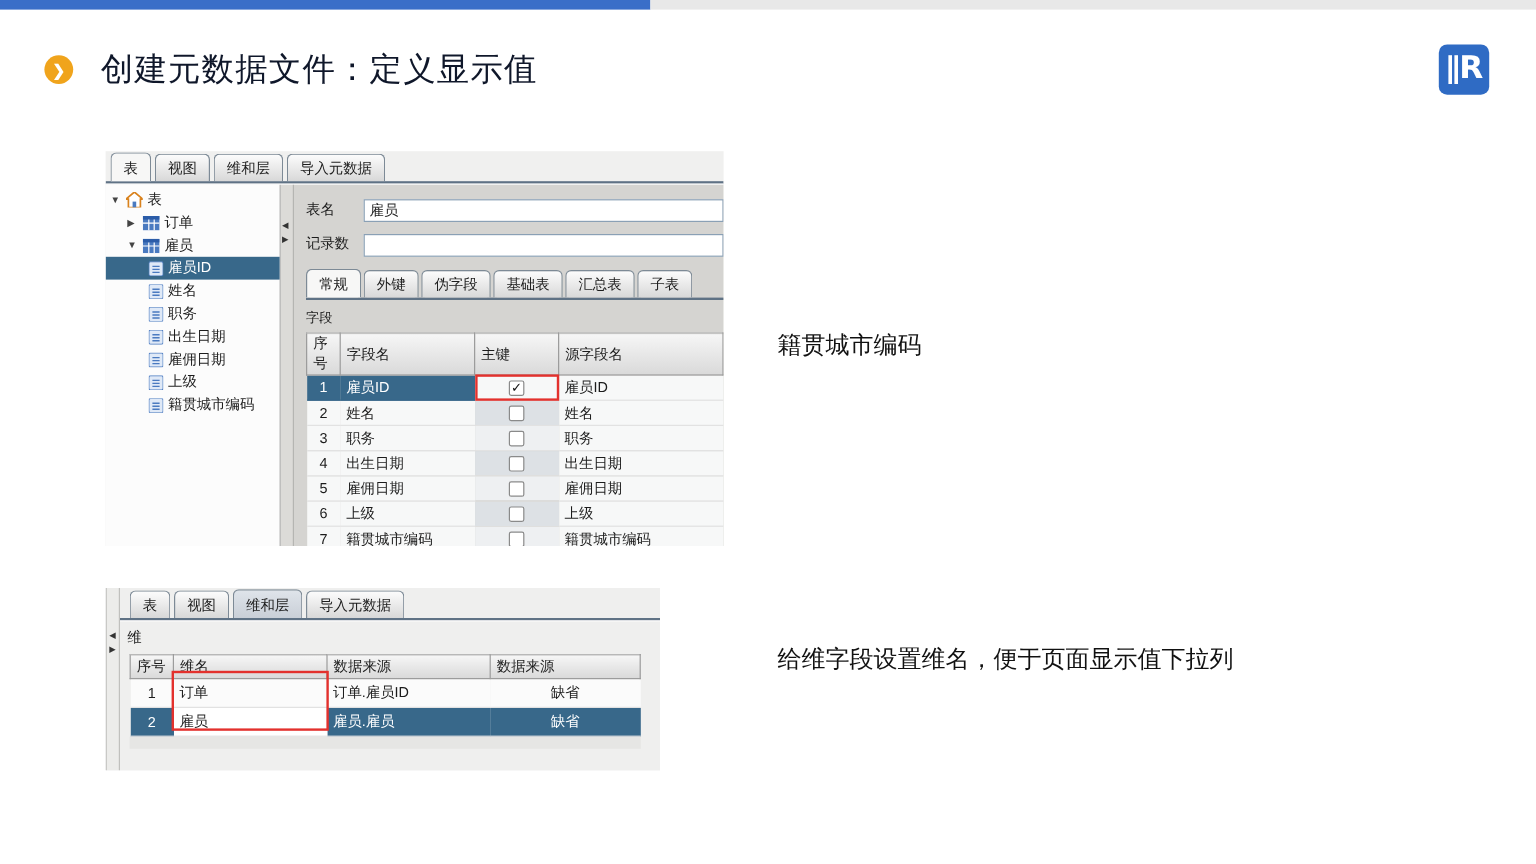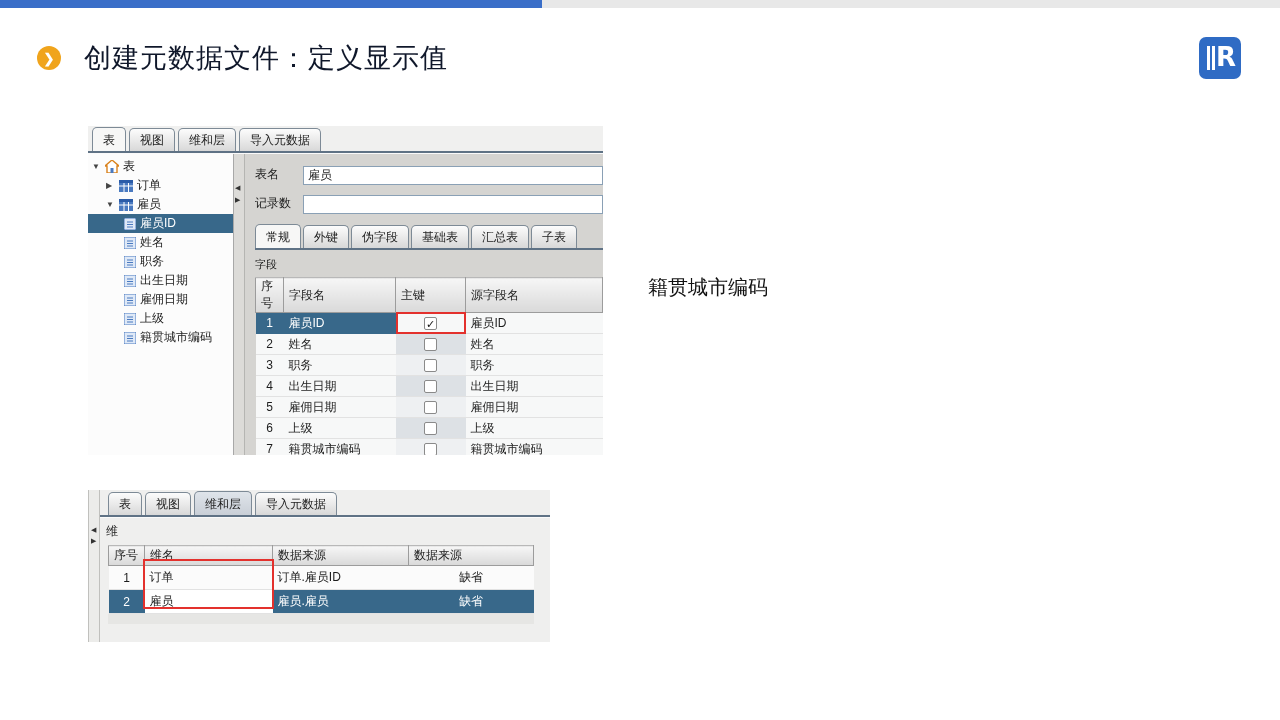--- a/index.html
+++ b/index.html
@@ -353,13 +353,14 @@
         </tr>
       </tbody>
     </table>
     <div class="s2bottom"></div>
     <div class="s2redbox"></div>
   </div>
 </div>
 
 <div class="note1">籍贯城市编码</div>
 <div class="note2">
+  <div>给维字段设置维名，便于页面显示值下拉列</div>
 </div>
 
 </body></html>

